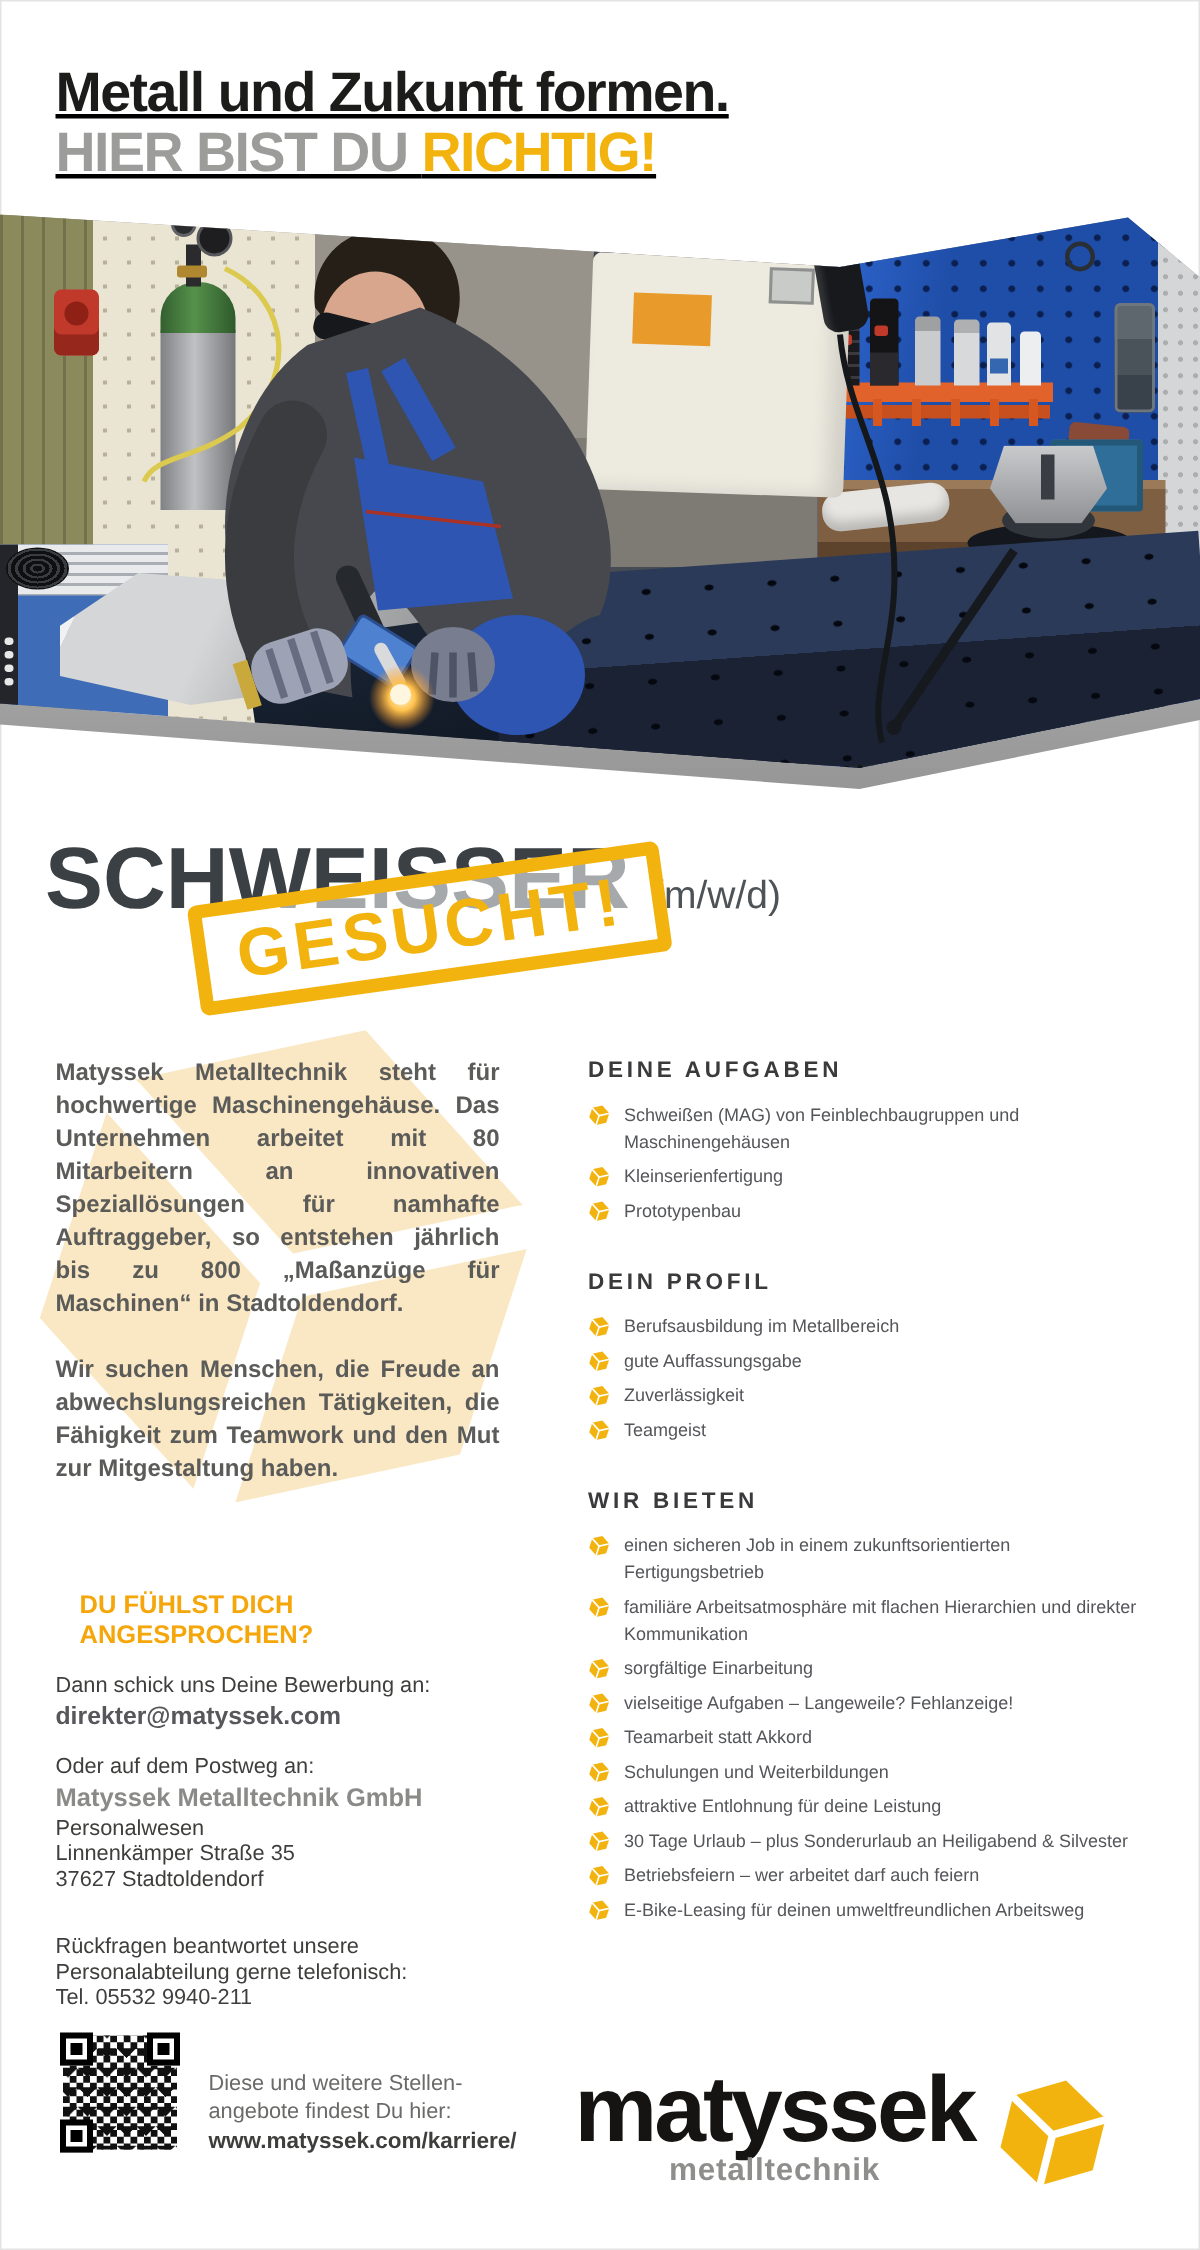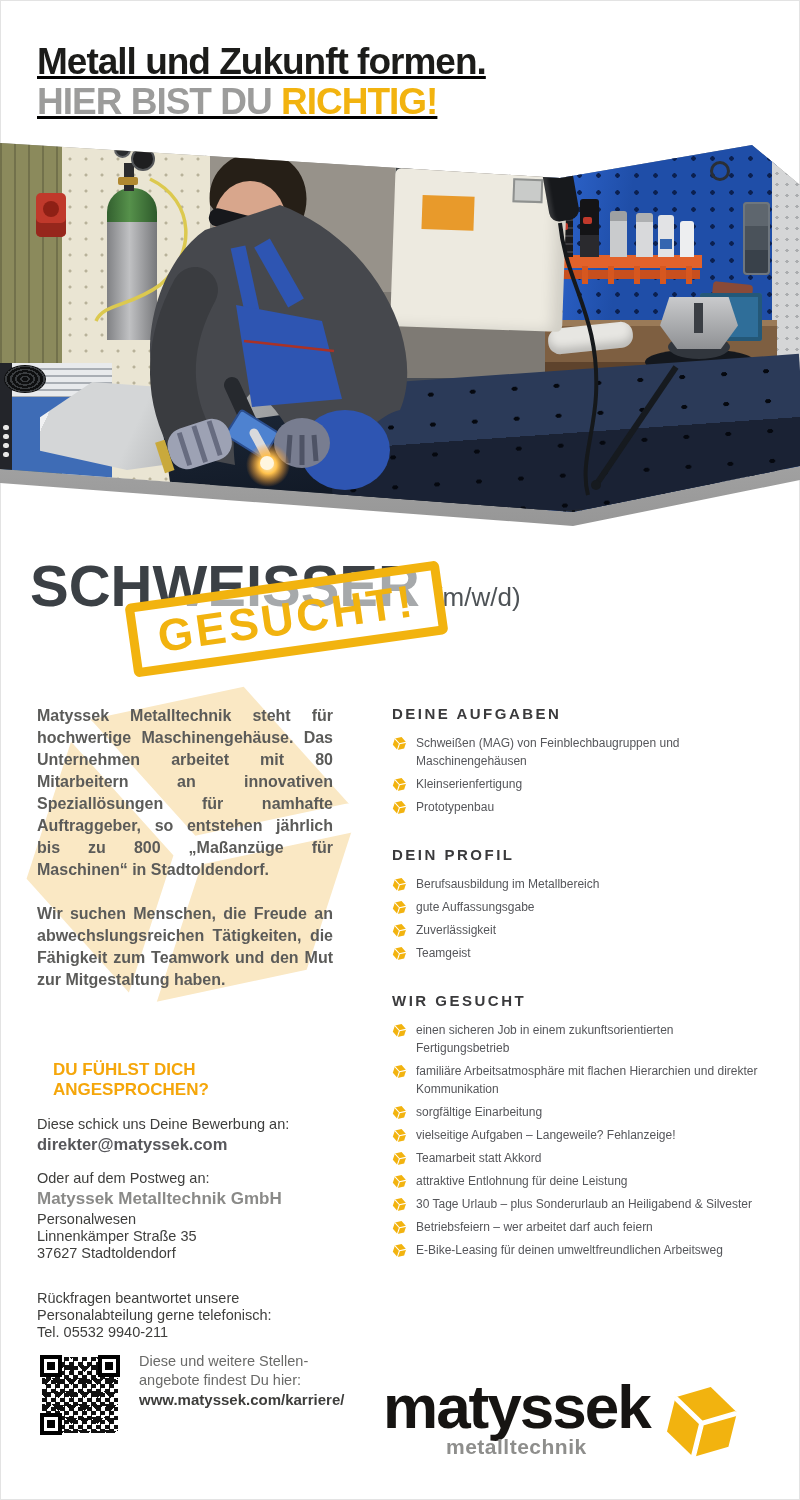--- a/index.html
+++ b/index.html
@@ -131,21 +131,21 @@
   
   .right-col-text{position:absolute;left:392px;top:705px;width:380px;z-index:2;}
   .section{margin:0 0 30px;}
   .section-head{font-size:15px;font-weight:800;letter-spacing:2.5px;color:var(--head-dark);margin:0 0 12px;}
   ul.bullets{list-style:none;margin:0;padding:0;}
   ul.bullets li{position:relative;display:flex;align-items:flex-start;margin:0 0 5px;}
   .cube{flex:0 0 auto;width:15px;height:15px;margin:2px 9px 0 0;color:var(--accent);transform:rotate(18deg);}
   .cube svg,.watermark svg,.logo-cube svg{display:block;width:100%;height:100%;}
   .li-text{font-size:12px;line-height:18px;color:var(--list-text);max-width:345px;}
   
-  .qr-row{position:absolute;left:37px;top:1352px;display:flex;align-items:flex-start;z-index:2;}
+  .qr-row{position:absolute;left:37px;top:1352px;display:flex;align-items:flex-end;z-index:2;}
   .qr{position:relative;width:86px;height:86px;background:#fff;padding:3px;box-sizing:border-box;}
   .qr-pat{position:absolute;left:5px;top:5px;right:5px;bottom:5px;
     background:
       conic-gradient(rgba(17,17,17,0) 0 25%,#111 0 37%,rgba(17,17,17,0) 0 62%,#111 0 75%,rgba(17,17,17,0) 0) 3px 2px/13px 13px,
       conic-gradient(#111 25%,#fff 0 50%,#111 0 75%,#fff 0) 0 0/9px 9px;}
   .qf{position:absolute;width:22px;height:22px;background:#000;
     box-shadow:inset 0 0 0 4px #000, inset 0 0 0 7px #fff;}
   .qf.tl{left:3px;top:3px;} .qf.tr{right:3px;top:3px;} .qf.bl{left:3px;bottom:3px;}
   .qr-caption{margin-left:16px;}
   .qr-caption .cap{font-size:14.5px;line-height:19px;color:#6A6A68;}
@@ -266,21 +266,21 @@
     </svg>
 </div>
 
 <div class="left-col">
   <p>Matyssek Metalltechnik steht für hochwertige Maschinengehäuse. Das Unternehmen arbeitet mit 80 Mitarbeitern an innovativen Speziallösungen für namhafte Auftraggeber, so entstehen jährlich bis zu 800 „Maßanzüge für Maschinen“ in Stadtoldendorf.</p>
   <p>Wir suchen Menschen, die Freude an abwechslungsreichen Tätigkeiten, die Fähigkeit zum Teamwork und den Mut zur Mitgestaltung haben.</p>
 </div>
 
 <div class="apply">
   <div class="apply-head">DU FÜHLST DICH ANGESPROCHEN?</div>
-  <p class="small">Diese schick uns Deine Bewerbung an:</p>
+  <p class="small">Dann schick uns Deine Bewerbung an:</p>
   <p class="bold-dark">direkter@matyssek.com</p>
   <div class="gap16"></div>
   <p class="small">Oder auf dem Postweg an:</p>
   <p class="bold-gray">Matyssek Metalltechnik GmbH</p>
   <p class="small">Personalwesen</p>
   <p class="small">Linnenkämper Straße 35</p>
   <p class="small">37627 Stadtoldendorf</p>
   <div class="gap28"></div>
   <p class="small">Rückfragen beantwortet unsere</p>
   <p class="small">Personalabteilung gerne telefonisch:</p>
@@ -376,21 +376,21 @@
               <g stroke="#fff" stroke-width="1.7" stroke-linecap="round" fill="none">
                 <path d="M12 12.4 3 7.2M12 12.4l9-5.2M12 12.4v10"></path>
               </g>
             </svg>
           </span>
           <span class="li-text">Teamgeist</span>
         </li>
       </ul>
   </div>
   <div class="section">
-    <div class="section-head">WIR GESUCHT</div>
+    <div class="section-head">WIR BIETEN</div>
     <ul class="bullets">
 
         <li>
           <span class="cube">
             <svg viewBox="0 0 24 24">
               <path fill="currentColor" d="M12 1.2 21.5 6.7v10.6L12 22.8 2.5 17.3V6.7Z"></path>
               <g stroke="#fff" stroke-width="1.7" stroke-linecap="round" fill="none">
                 <path d="M12 12.4 3 7.2M12 12.4l9-5.2M12 12.4v10"></path>
               </g>
             </svg>
@@ -439,20 +439,31 @@
             <svg viewBox="0 0 24 24">
               <path fill="currentColor" d="M12 1.2 21.5 6.7v10.6L12 22.8 2.5 17.3V6.7Z"></path>
               <g stroke="#fff" stroke-width="1.7" stroke-linecap="round" fill="none">
                 <path d="M12 12.4 3 7.2M12 12.4l9-5.2M12 12.4v10"></path>
               </g>
             </svg>
           </span>
           <span class="li-text">Teamarbeit statt Akkord</span>
         </li>
 
+        <li>
+          <span class="cube">
+            <svg viewBox="0 0 24 24">
+              <path fill="currentColor" d="M12 1.2 21.5 6.7v10.6L12 22.8 2.5 17.3V6.7Z"></path>
+              <g stroke="#fff" stroke-width="1.7" stroke-linecap="round" fill="none">
+                <path d="M12 12.4 3 7.2M12 12.4l9-5.2M12 12.4v10"></path>
+              </g>
+            </svg>
+          </span>
+          <span class="li-text">Schulungen und Weiterbildungen</span>
+        </li>
 
         <li>
           <span class="cube">
             <svg viewBox="0 0 24 24">
               <path fill="currentColor" d="M12 1.2 21.5 6.7v10.6L12 22.8 2.5 17.3V6.7Z"></path>
               <g stroke="#fff" stroke-width="1.7" stroke-linecap="round" fill="none">
                 <path d="M12 12.4 3 7.2M12 12.4l9-5.2M12 12.4v10"></path>
               </g>
             </svg>
           </span>

